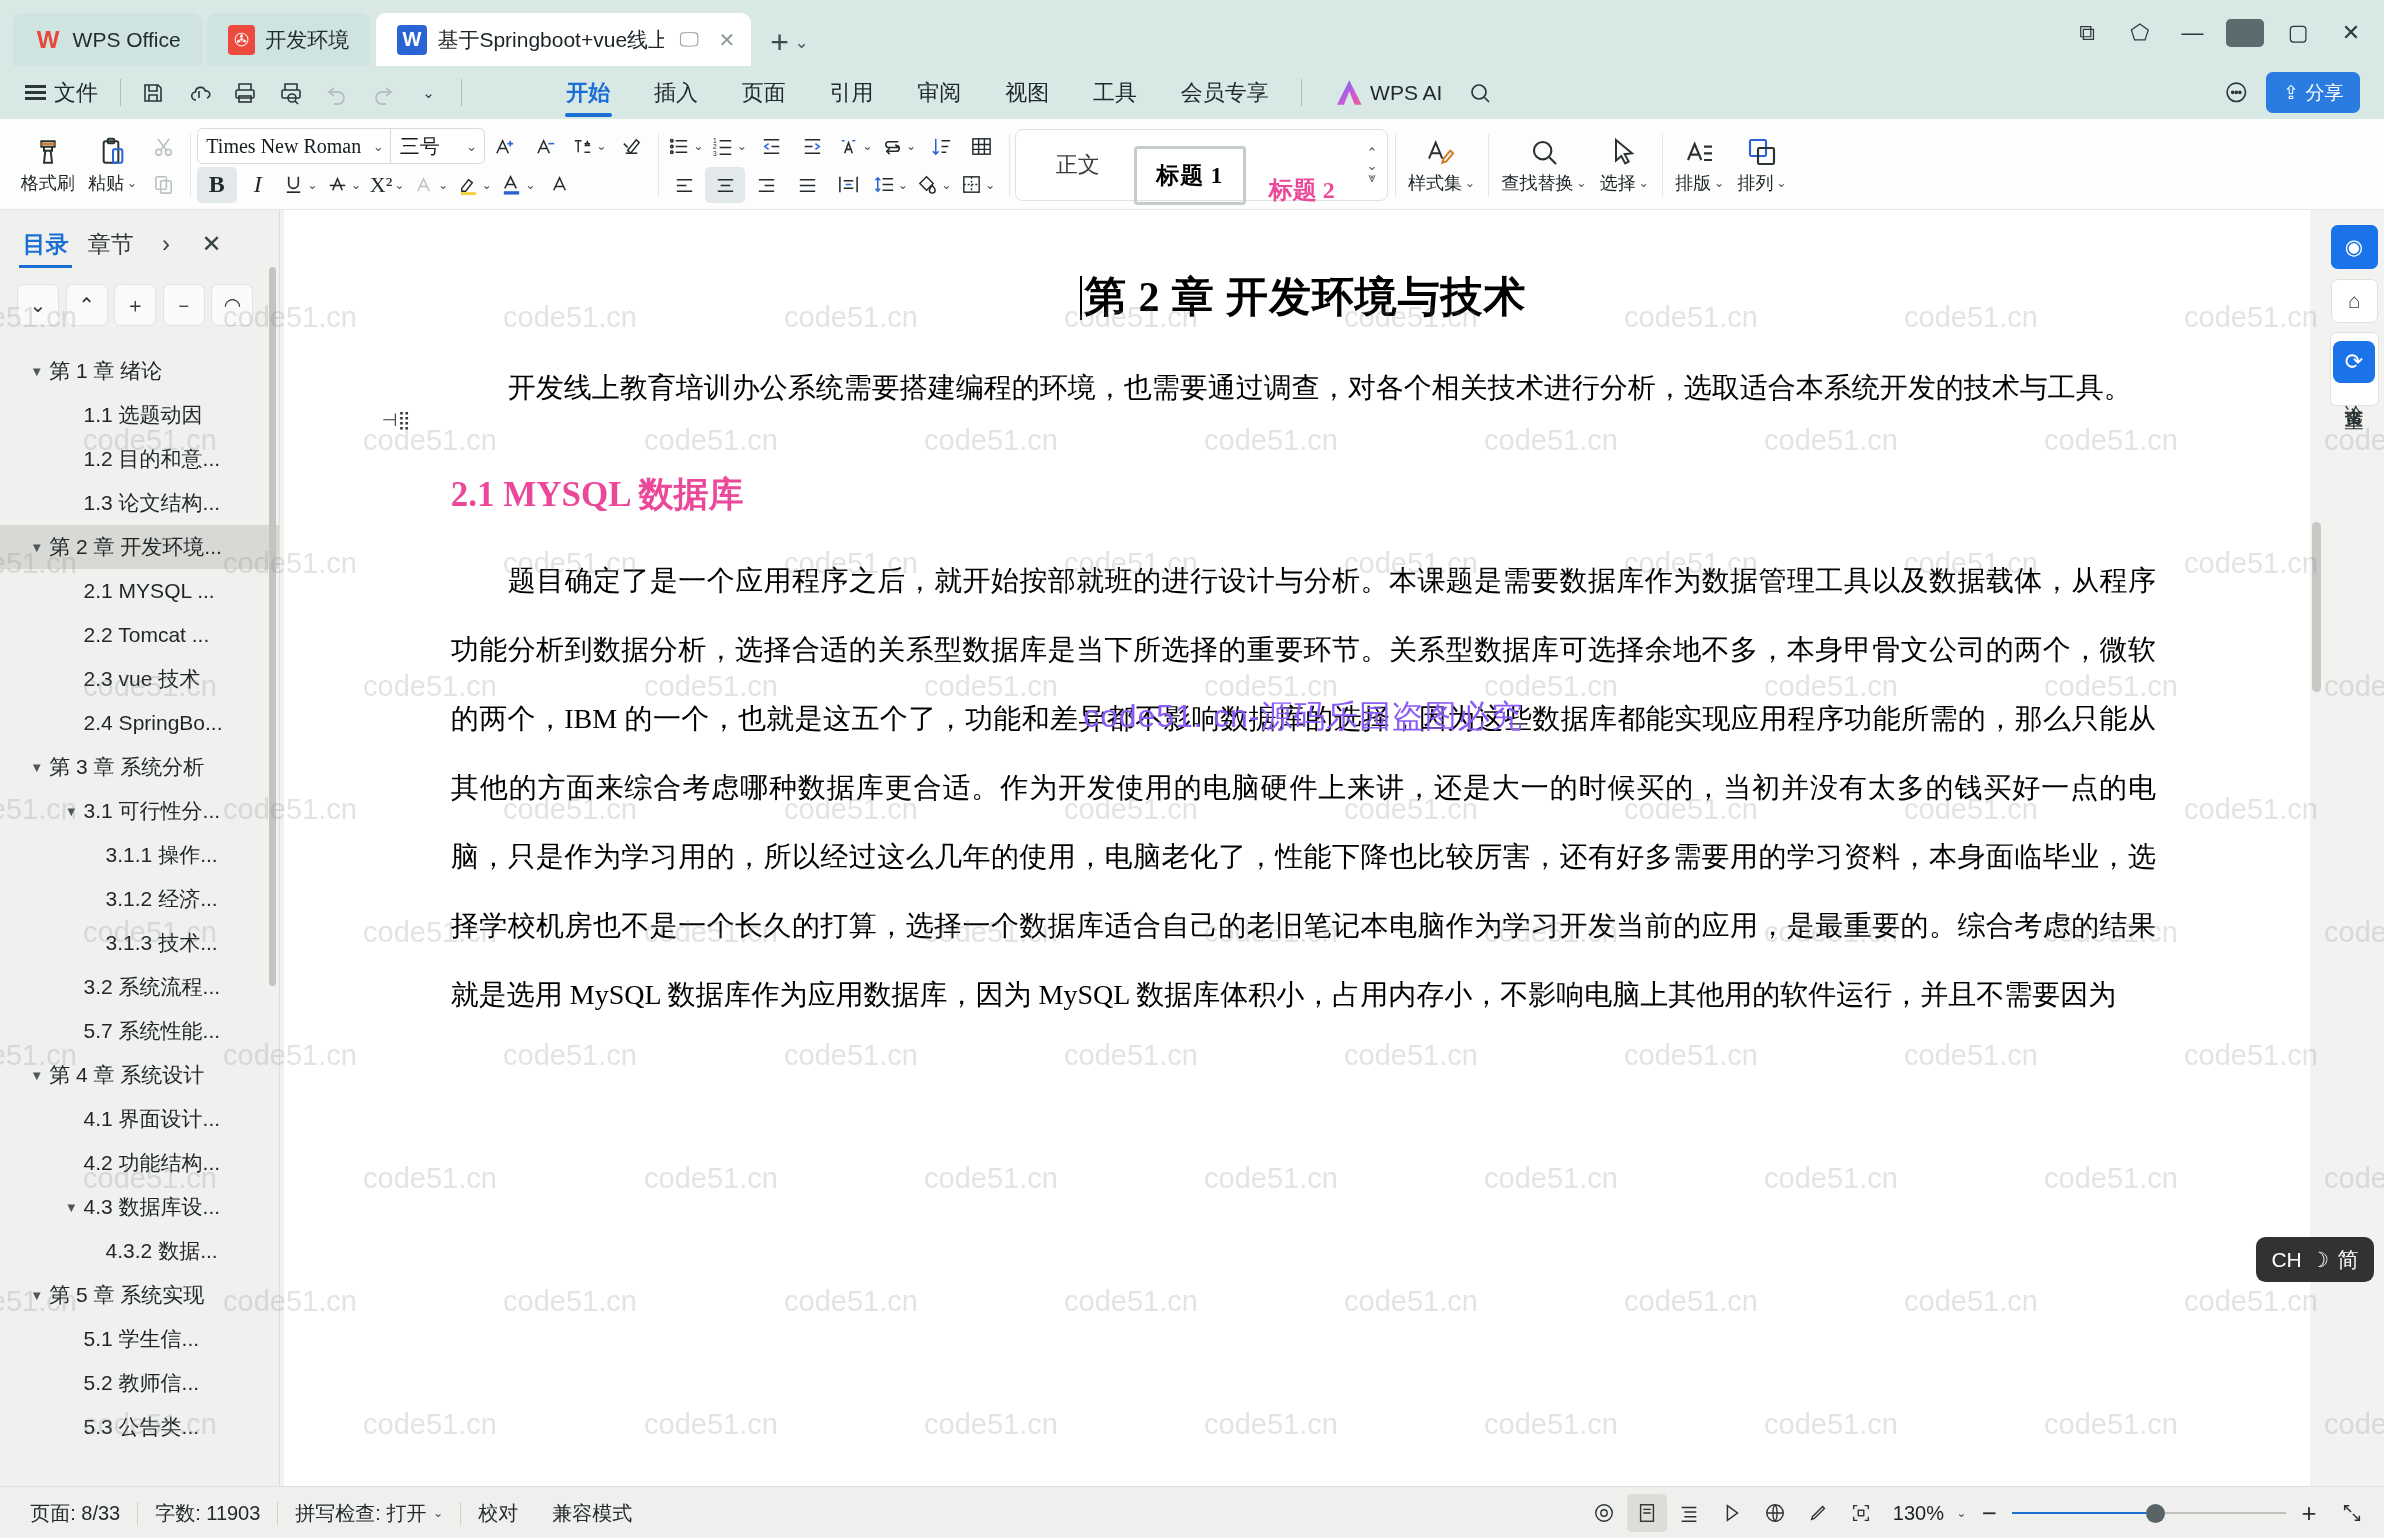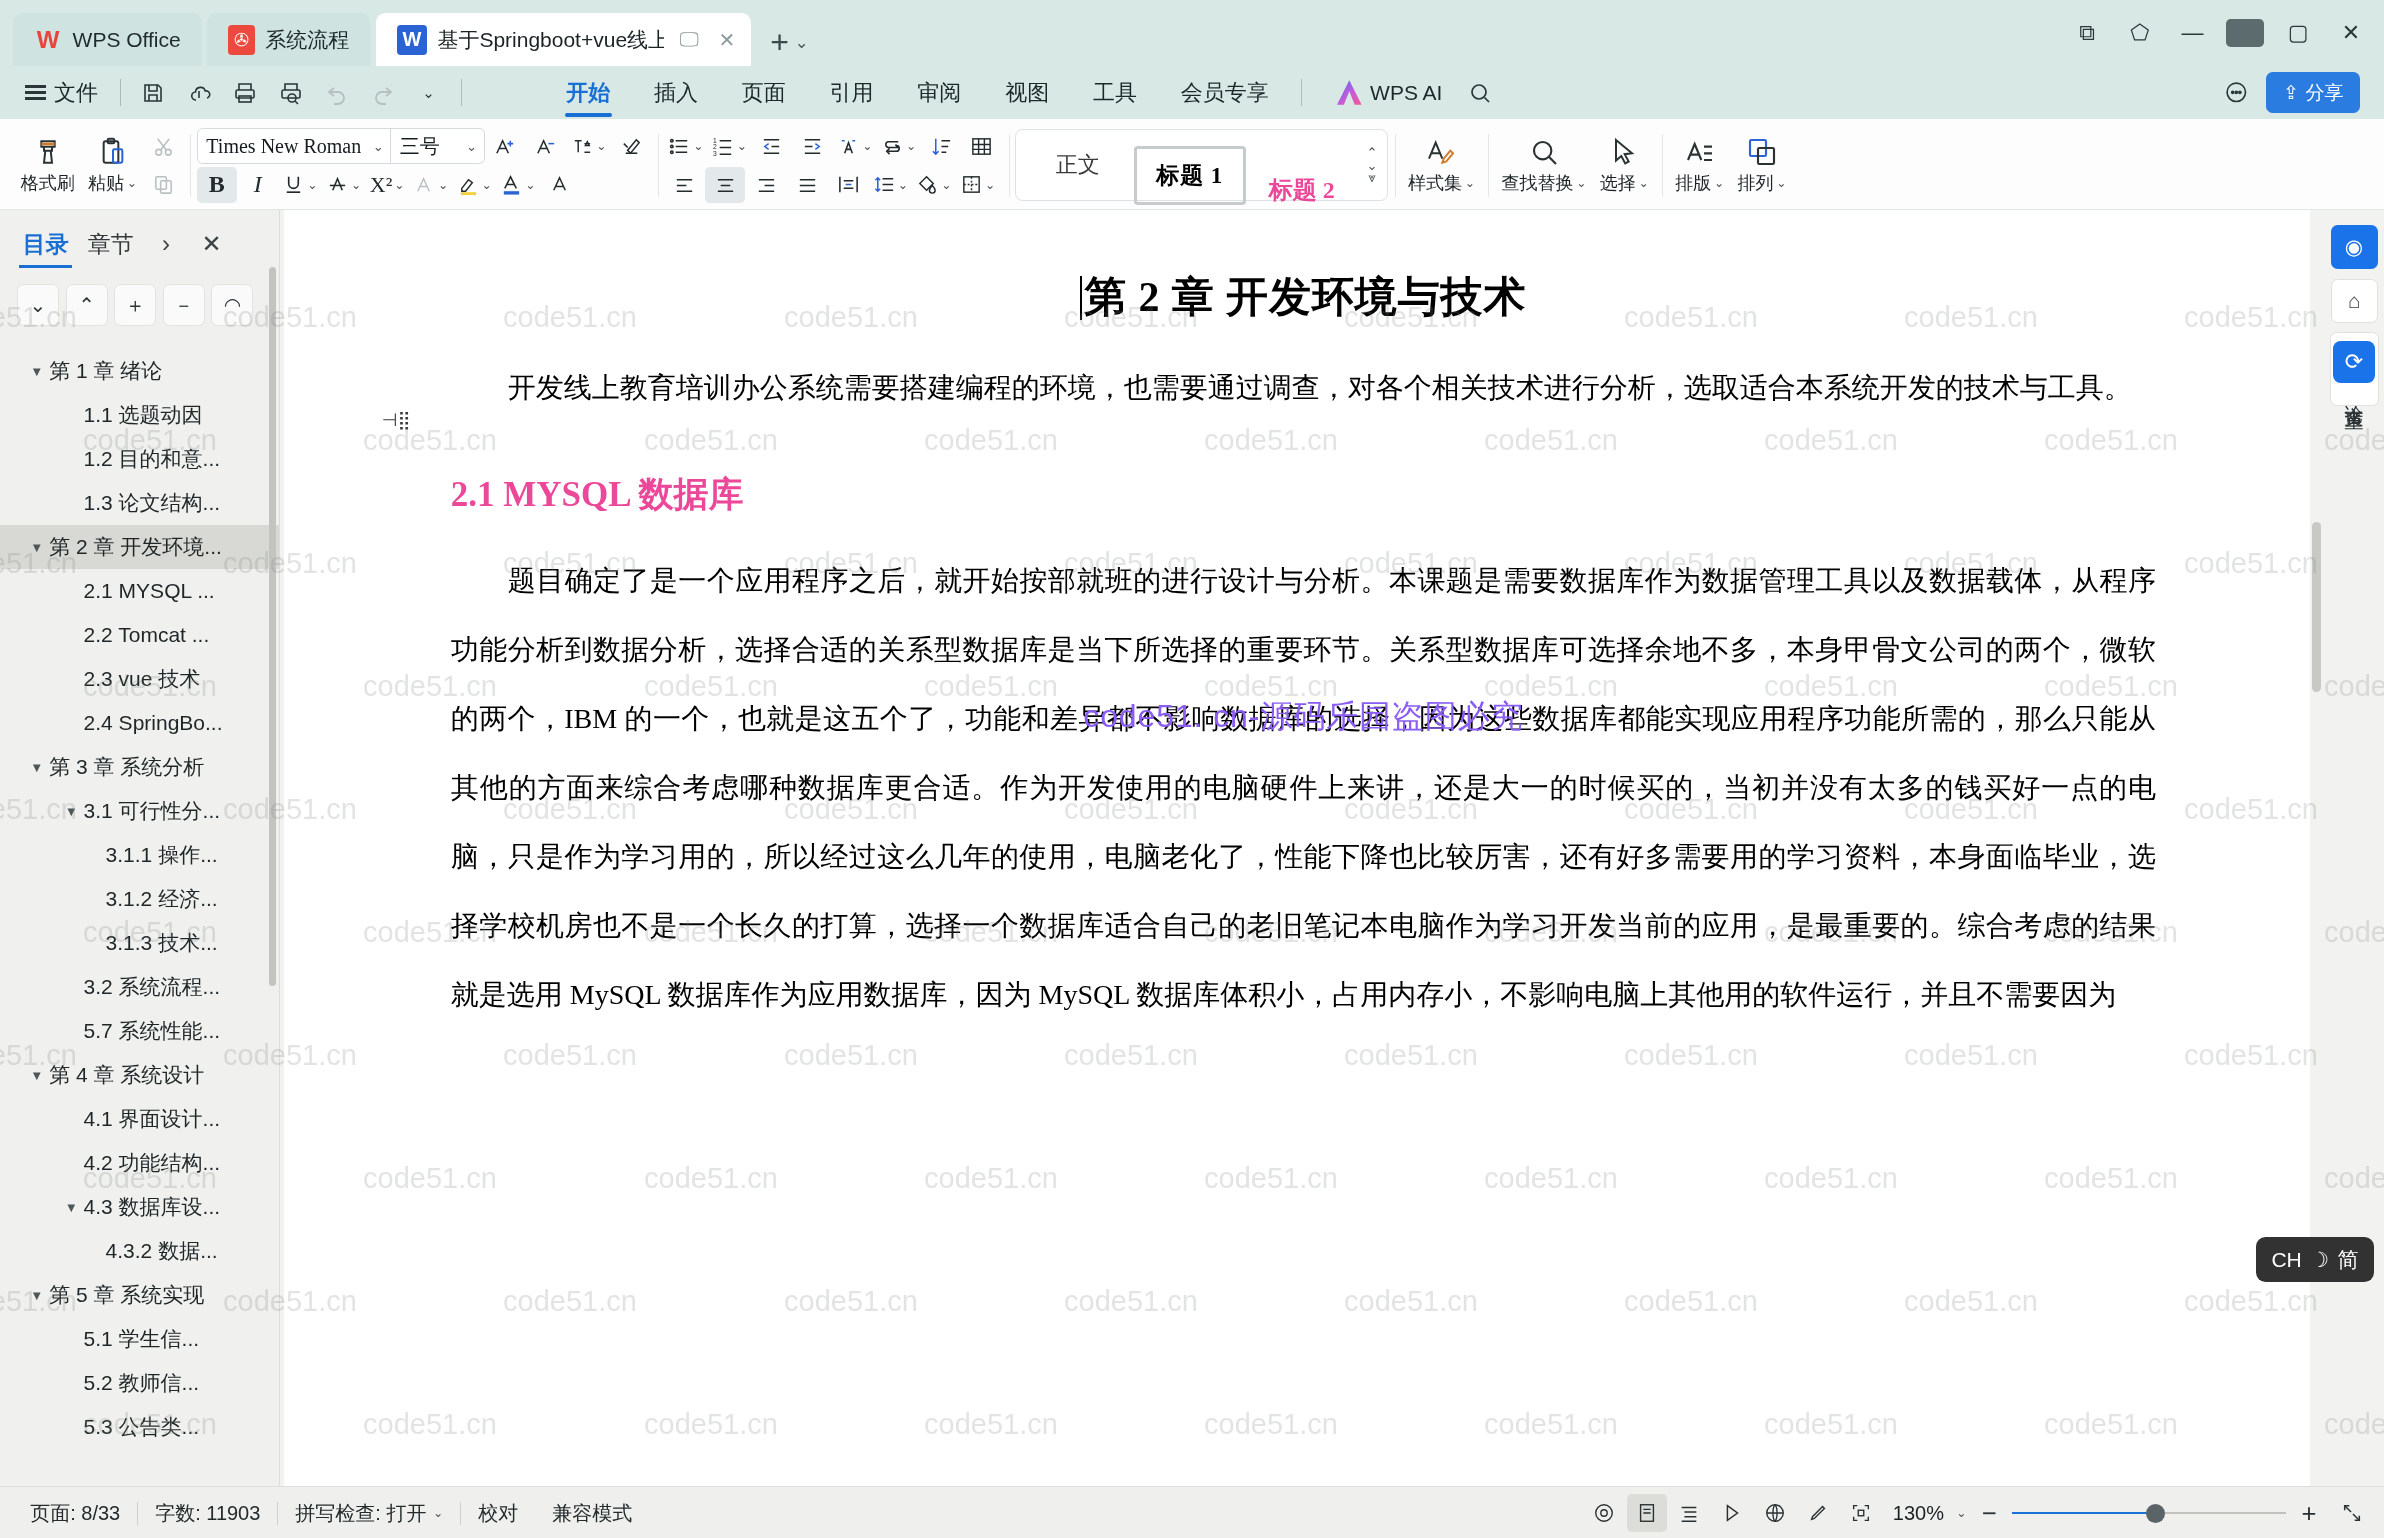--- a/index.html
+++ b/index.html
@@ -394,21 +394,21 @@
 
 <div id="app">
 
   <div class="tabbar">
     <div class="apptab">
       <span class="wpslogo">W</span>
       <span>WPS Office</span>
     </div>
     <div class="apptab">
       <span class="tplicon">✇</span>
-      <span>系统流程</span>
+      <span>开发环境</span>
     </div>
     <div class="apptab doc">
       <span class="wicon">W</span>
       <span class="tabtitle">基于Springboot+vue线上教育</span>
       <span class="tab-mini">🖵</span>
       <span class="tab-mini">✕</span>
     </div>
     <span class="newtab">+</span>
     <span class="chev-sm">⌄</span>
 

